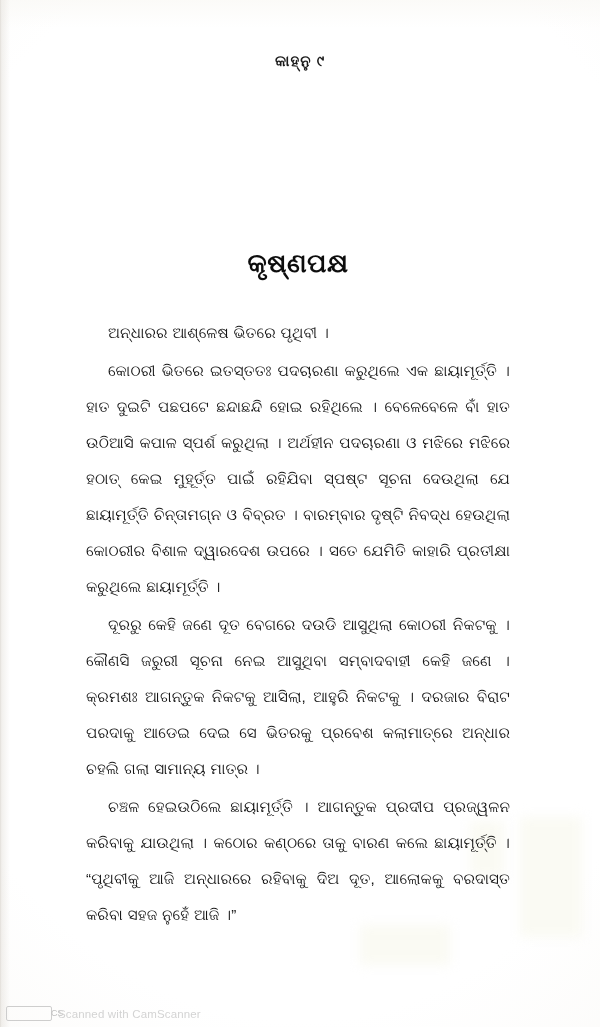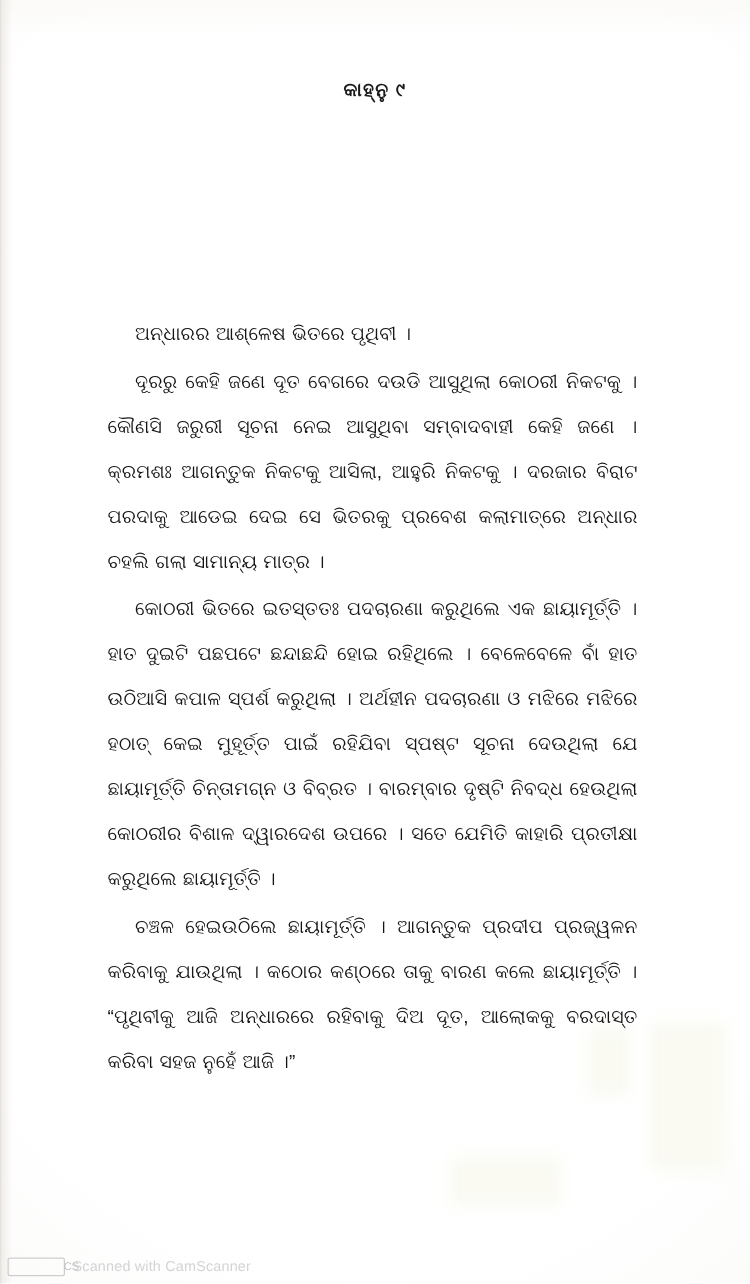--- a/index.html
+++ b/index.html
@@ -54,21 +54,20 @@
     position: absolute;
     top: 52px;
     left: 0;
     right: 0;
     text-align: center;
     font-size: 15px;
     letter-spacing: 1px;
     color: #1b1b1b;
     font-family: "Liberation Sans", "DejaVu Sans", sans-serif;
     font-weight: 600;
-    margin-top: 12px;
   }
 
   
   .content {
     position: absolute;
     left: 84px;
     right: 88px;
     top: 248px;
   }
 
@@ -142,24 +141,25 @@
   <div class="scan-tint"></div>
   <div class="scan-edge-left"></div>
   <div class="scan-smudge smudge-a"></div>
   <div class="scan-smudge smudge-b"></div>
   <div class="scan-smudge smudge-c"></div>
 
   <div class="running-head">କାହ୍ନୁ ୯</div>
 
   <div class="content">
 
+    <h1 class="chapter-title">କୃଷ୍ଣପକ୍ଷ</h1>
 
     <p class="para">ଅନ୍ଧାରର ଆଶ୍ଳେଷ ଭିତରେ ପୃଥିବୀ ।</p>
+    <p class="para">କୋଠରୀ ଭିତରେ ଇତସ୍ତତଃ ପଦଚାରଣା କରୁଥିଲେ ଏକ ଛାୟାମୂର୍ତ୍ତି । ହାତ ଦୁଇଟି ପଛପଟେ ଛନ୍ଦାଛନ୍ଦି ହୋଇ ରହିଥିଲେ । ବେଳେବେଳେ ବାଁ ହାତ ଉଠିଆସି କପାଳ ସ୍ପର୍ଶ କରୁଥିଲା । ଅର୍ଥହୀନ ପଦଚାରଣା ଓ ମଝିରେ ମଝିରେ ହଠାତ୍ କେଇ ମୁହୂର୍ତ୍ତ ପାଇଁ ରହିଯିବା ସ୍ପଷ୍ଟ ସୂଚନା ଦେଉଥିଲା ଯେ ଛାୟାମୂର୍ତ୍ତି ଚିନ୍ତାମଗ୍ନ ଓ ବିବ୍ରତ । ବାରମ୍ବାର ଦୃଷ୍ଟି ନିବଦ୍ଧ ହେଉଥିଲା କୋଠରୀର ବିଶାଳ ଦ୍ୱାରଦେଶ ଉପରେ । ସତେ ଯେମିତି କାହାରି ପ୍ରତୀକ୍ଷା କରୁଥିଲେ ଛାୟାମୂର୍ତ୍ତି ।</p>
     <p class="para">ଦୂରରୁ କେହି ଜଣେ ଦୂତ ବେଗରେ ଦଉଡି ଆସୁଥିଲା କୋଠରୀ ନିକଟକୁ । କୌଣସି ଜରୁରୀ ସୂଚନା ନେଇ ଆସୁଥିବା ସମ୍ବାଦବାହୀ କେହି ଜଣେ । କ୍ରମଶଃ ଆଗନ୍ତୁକ ନିକଟକୁ ଆସିଲା, ଆହୁରି ନିକଟକୁ । ଦରଜାର ବିରାଟ ପରଦାକୁ ଆଡେଇ ଦେଇ ସେ ଭିତରକୁ ପ୍ରବେଶ କଲାମାତ୍ରେ ଅନ୍ଧାର ଚହଲି ଗଲା ସାମାନ୍ୟ ମାତ୍ର ।</p>
-    <p class="para">କୋଠରୀ ଭିତରେ ଇତସ୍ତତଃ ପଦଚାରଣା କରୁଥିଲେ ଏକ ଛାୟାମୂର୍ତ୍ତି । ହାତ ଦୁଇଟି ପଛପଟେ ଛନ୍ଦାଛନ୍ଦି ହୋଇ ରହିଥିଲେ । ବେଳେବେଳେ ବାଁ ହାତ ଉଠିଆସି କପାଳ ସ୍ପର୍ଶ କରୁଥିଲା । ଅର୍ଥହୀନ ପଦଚାରଣା ଓ ମଝିରେ ମଝିରେ ହଠାତ୍ କେଇ ମୁହୂର୍ତ୍ତ ପାଇଁ ରହିଯିବା ସ୍ପଷ୍ଟ ସୂଚନା ଦେଉଥିଲା ଯେ ଛାୟାମୂର୍ତ୍ତି ଚିନ୍ତାମଗ୍ନ ଓ ବିବ୍ରତ । ବାରମ୍ବାର ଦୃଷ୍ଟି ନିବଦ୍ଧ ହେଉଥିଲା କୋଠରୀର ବିଶାଳ ଦ୍ୱାରଦେଶ ଉପରେ । ସତେ ଯେମିତି କାହାରି ପ୍ରତୀକ୍ଷା କରୁଥିଲେ ଛାୟାମୂର୍ତ୍ତି ।</p>
     <p class="para">ଚଞ୍ଚଳ ହେଇଉଠିଲେ ଛାୟାମୂର୍ତ୍ତି । ଆଗନ୍ତୁକ ପ୍ରଦୀପ ପ୍ରଜ୍ୱଳନ କରିବାକୁ ଯାଉଥିଲା । କଠୋର କଣ୍ଠରେ ତାକୁ ବାରଣ କଲେ ଛାୟାମୂର୍ତ୍ତି । “ପୃଥିବୀକୁ ଆଜି ଅନ୍ଧାରରେ ରହିବାକୁ ଦିଅ ଦୂତ, ଆଲୋକକୁ ବରଦାସ୍ତ କରିବା ସହଜ ନୁହେଁ ଆଜି ।”</p>
 
   </div>
 
   <div class="watermark">
     <span class="cs-badge">CS</span>
     <span class="cs-text">Scanned with CamScanner</span>
   </div>
 
 </div>

